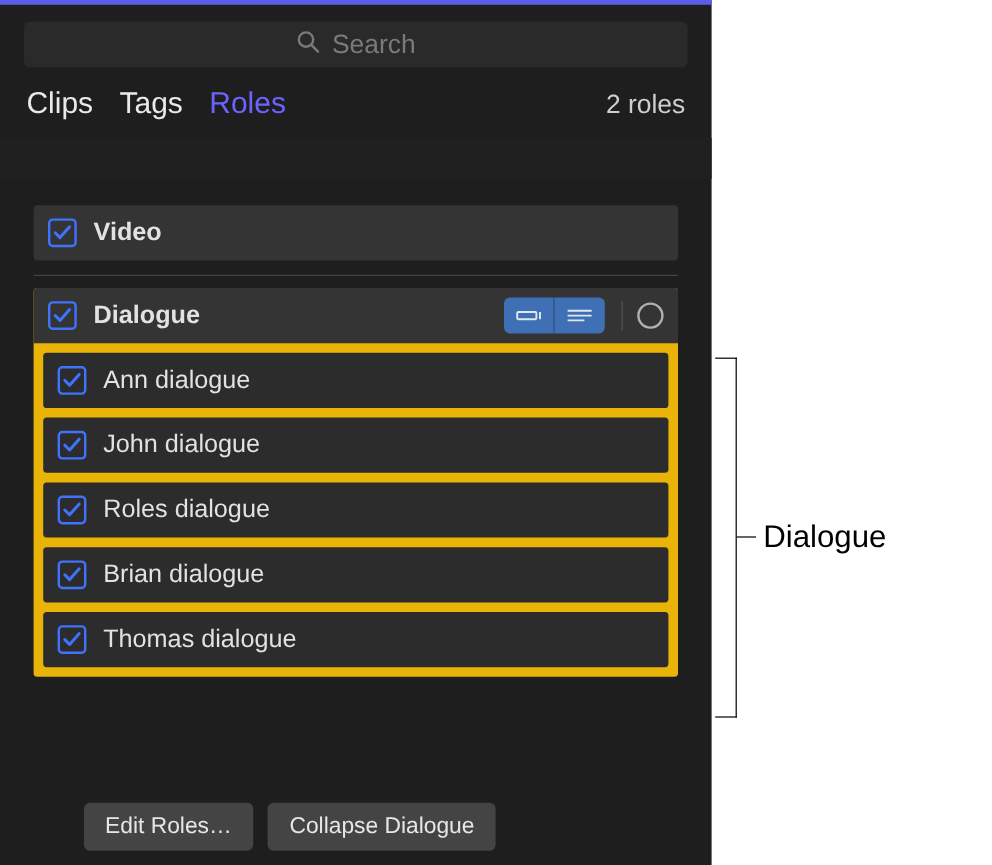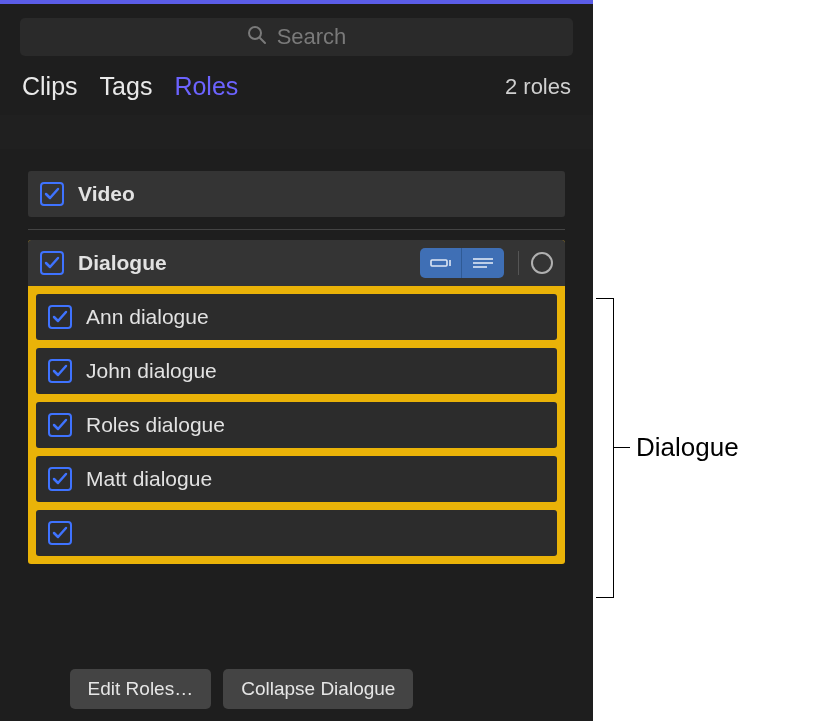--- a/index.html
+++ b/index.html
@@ -251,29 +251,30 @@
       </span>
       <span class="role-text">Roles dialogue</span>
     </div>
 
     <div class="subrole">
       <span class="chk">
         <svg width="16" height="16" viewBox="0 0 16 16">
             <polyline points="2,8 6,12 14,3" fill="none" stroke="#3f73ff" stroke-width="2.5" stroke-linecap="round" stroke-linejoin="round"></polyline>
           </svg>
       </span>
-      <span class="role-text">Matt dialogue</span>
-    </div>
-
-    <div class="subrole">
-      <span class="chk">
-        <svg width="16" height="16" viewBox="0 0 16 16">
-            <polyline points="2,8 6,12 14,3" fill="none" stroke="#3f73ff" stroke-width="2.5" stroke-linecap="round" stroke-linejoin="round"></polyline>
-          </svg>
-      </span>
+      <span class="role-text">Brian dialogue</span>
+    </div>
+
+    <div class="subrole">
+      <span class="chk">
+        <svg width="16" height="16" viewBox="0 0 16 16">
+            <polyline points="2,8 6,12 14,3" fill="none" stroke="#3f73ff" stroke-width="2.5" stroke-linecap="round" stroke-linejoin="round"></polyline>
+          </svg>
+      </span>
+      <span class="role-text">Thomas dialogue</span>
     </div>
   </div>
 
   <div class="bottom-bar">
     <button class="btn">Edit Roles…</button>
     <button class="btn">Collapse Dialogue</button>
   </div>
 
 </div>
 

